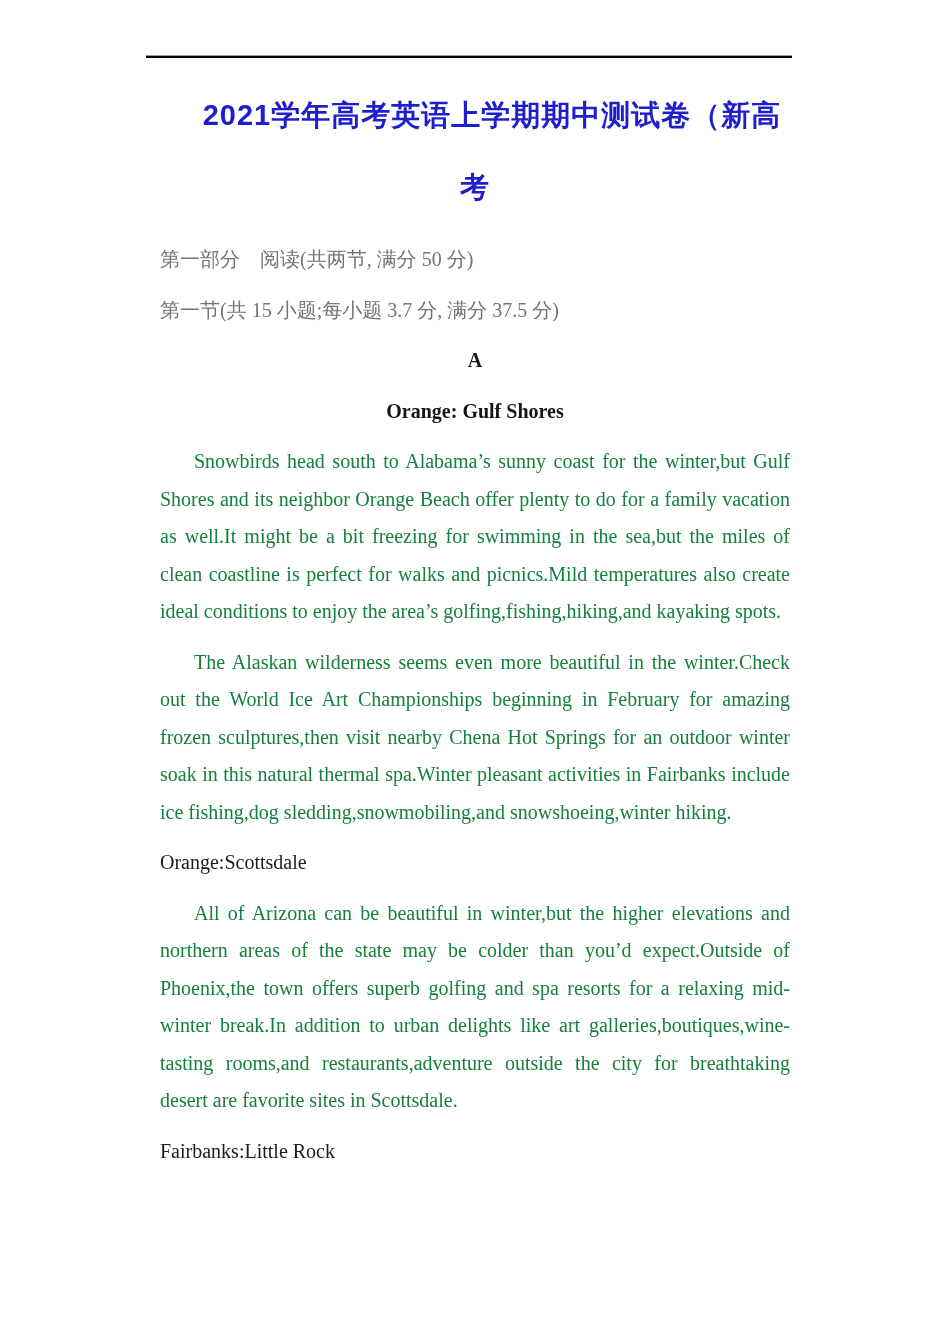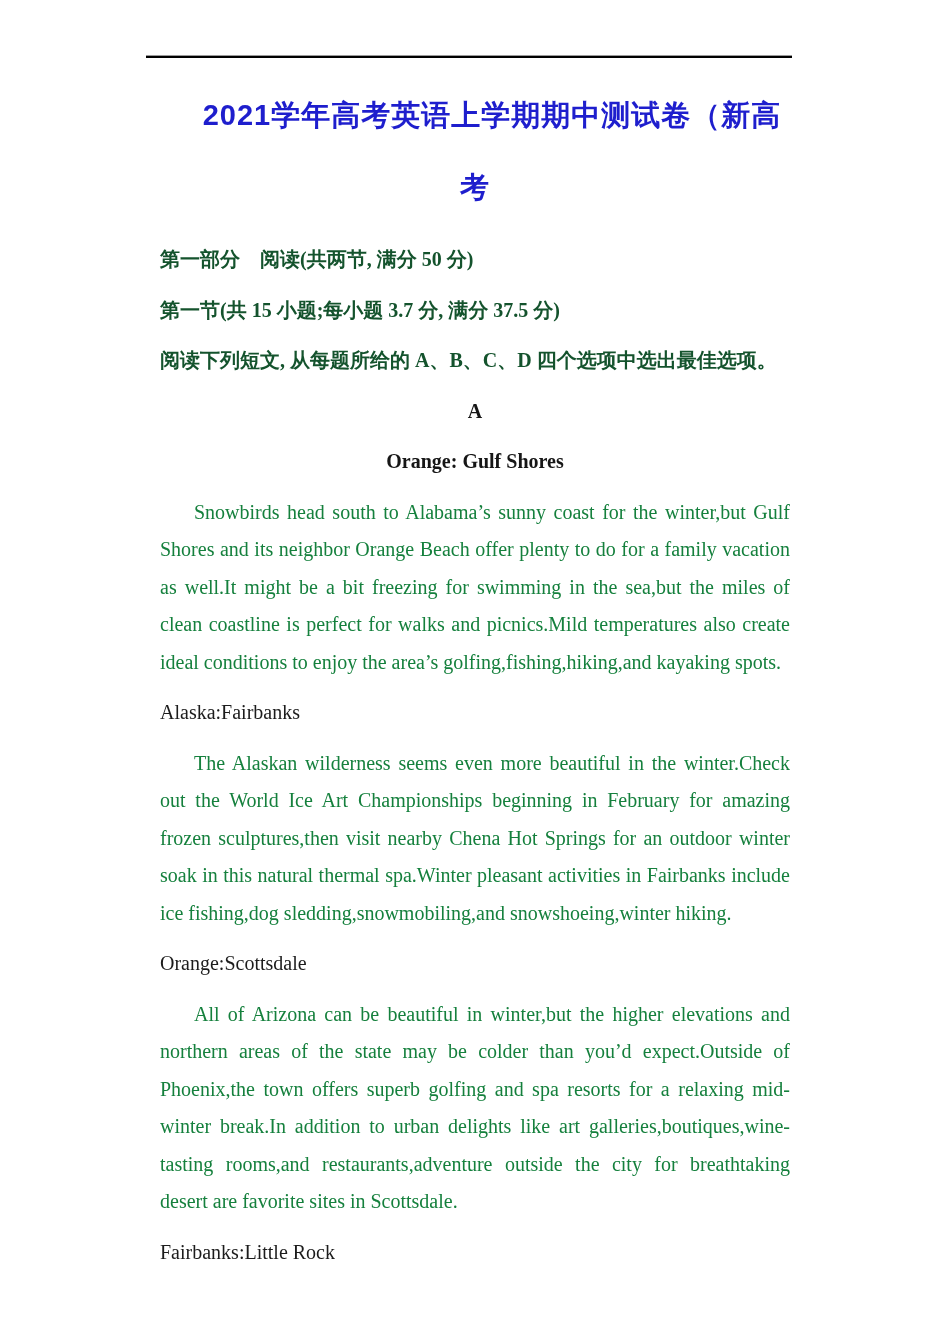--- a/index.html
+++ b/index.html
@@ -43,22 +43,22 @@
     left: 160px;
     top: 241px;
     width: 630px;
   }
   .content p {
     margin: 0 0 13px 0;
     font-size: 20px;
     line-height: 37.5px;
   }
   .cn-header {
-    font-weight: bold;
-    color: #14532d;
+    font-weight: normal;
+    color: #737373;
   }
   .center-bold {
     text-align: center;
     font-weight: bold;
   }
   .body-para {
     text-align: justify;
     text-indent: 34px;
     color: #15803d;
   }
@@ -73,26 +73,24 @@
 
   <div class="top-rule"></div>
 
   <div class="doc-title" style="color: rgb(30, 30, 205);">
     <span class="t-line first">2021学年高考英语上学期期中测试卷（新高考</span>
   </div>
 
   <div class="content">
     <p class="cn-header">第一部分　阅读(共两节, 满分 50 分)</p>
     <p class="cn-header">第一节(共 15 小题;每小题 3.7 分, 满分 37.5 分)</p>
-    <p class="cn-header">阅读下列短文, 从每题所给的 A、B、C、D 四个选项中选出最佳选项。</p>
     <p class="center-bold">A</p>
     <p class="center-bold">Orange: Gulf Shores</p>
     <div>
         <p class="body-para">Snowbirds head south to Alabama’s sunny coast for the winter,but Gulf Shores and its neighbor Orange Beach offer plenty to do for a family vacation as well.It might be a bit freezing for swimming in the sea,but the miles of clean coastline is perfect for walks and picnics.Mild temperatures also create ideal conditions to enjoy the area’s golfing,fishing,hiking,and kayaking spots.</p>
-        <p class="subhead">Alaska:Fairbanks</p>
         <p class="body-para">The Alaskan wilderness seems even more beautiful in the winter.Check out the World Ice Art Championships beginning in February for amazing frozen sculptures,then visit nearby Chena Hot Springs for an outdoor winter soak in this natural thermal spa.Winter pleasant activities in Fairbanks include ice fishing,dog sledding,snowmobiling,and snowshoeing,winter hiking.</p>
         <p class="subhead">Orange:Scottsdale</p>
         <p class="body-para">All of Arizona can be beautiful in winter,but the higher elevations and northern areas of the state may be colder than you’d expect.Outside of Phoenix,the town offers superb golfing and spa resorts for a relaxing mid-winter break.In addition to urban delights like art galleries,boutiques,wine-tasting rooms,and restaurants,adventure outside the city for breathtaking desert are favorite sites in Scottsdale.</p>
         <p class="subhead">Fairbanks:Little Rock</p>
       </div>
   </div>
 
 </div>
 
 </body></html>

